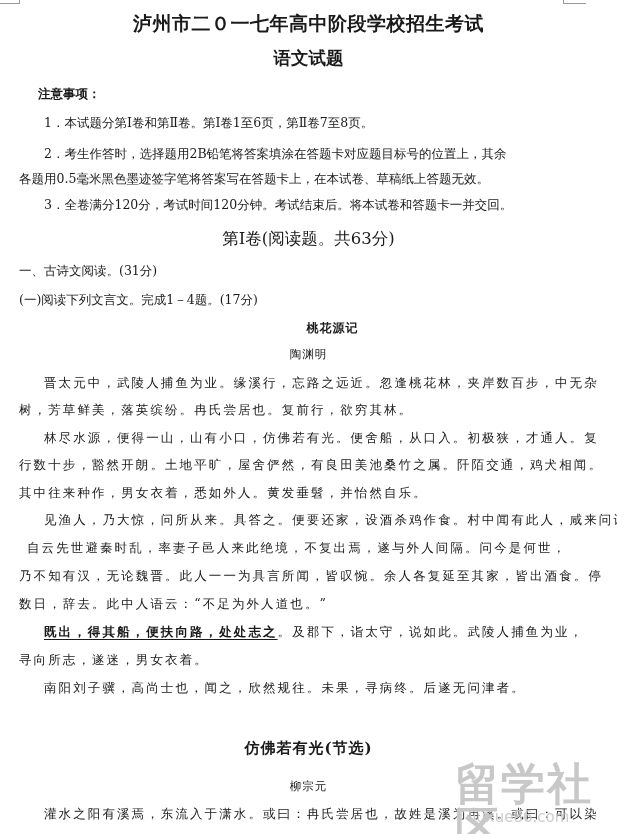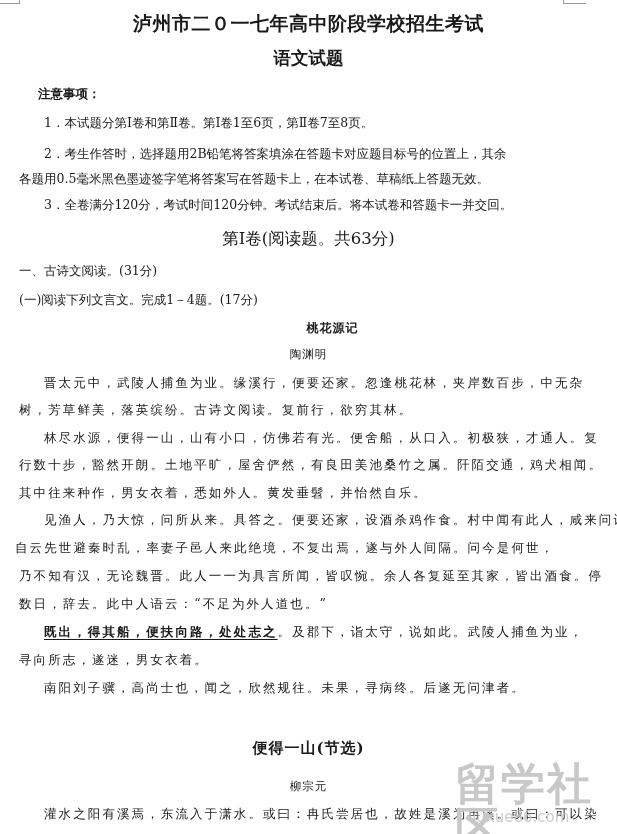--- a/index.html
+++ b/index.html
@@ -37,31 +37,31 @@
 <div class="line" style="left:19px; top:171px;text-align:center;">各题用0.5毫米黑色墨迹签字笔将答案写在答题卡上，在本试卷、草稿纸上答题无效。</div>
 <div class="line" style="left:44px; top:197px;">3．全卷满分120分，考试时间120分钟。考试结束后。将本试卷和答题卡一并交回。</div>
 
 <div class="line section center" style="top:228px;">第Ⅰ卷(阅读题。共63分)</div>
 <div class="line" style="left:19px; top:263px;">一、古诗文阅读。(31分)</div>
 <div class="line" style="left:19px; top:292px;">(一)阅读下列文言文。完成1－4题。(17分)</div>
 
 <div class="line bold kai center" style="top:320px; font-size:12px; letter-spacing:1px;padding-left:24px;">桃花源记</div>
 <div class="line kai center" style="top:346px; font-size:11.5px; letter-spacing:1px;font-family:Liberation Serif, serif;">陶渊明</div>
 
-<div class="line kai" style="left:44px; top:375px;">晋太元中，武陵人捕鱼为业。缘溪行，便要还家。忽逢桃花林，夹岸数百步，中无杂</div>
-<div class="line kai" style="left:19px; top:402px;">树，芳草鲜美，落英缤纷。古诗文阅读。复前行，欲穷其林。</div>
+<div class="line kai" style="left:44px; top:375px;">晋太元中，武陵人捕鱼为业。缘溪行，忘路之远近。忽逢桃花林，夹岸数百步，中无杂</div>
+<div class="line kai" style="left:19px; top:402px;">树，芳草鲜美，落英缤纷。冉氏尝居也。复前行，欲穷其林。</div>
 <div class="line kai" style="left:44px; top:430px;">林尽水源，便得一山，山有小口，仿佛若有光。便舍船，从口入。初极狭，才通人。复</div>
 <div class="line kai" style="left:19px; top:457px;">行数十步，豁然开朗。土地平旷，屋舍俨然，有良田美池桑竹之属。阡陌交通，鸡犬相闻。</div>
 <div class="line kai" style="left:19px; top:485px;">其中往来种作，男女衣着，悉如外人。黄发垂髫，并怡然自乐。</div>
 <div class="line kai" style="left:44px; top:512px;">见渔人，乃大惊，问所从来。具答之。便要还家，设酒杀鸡作食。村中闻有此人，咸来问讯。</div>
-<div class="line kai" style="left:15px; top:540px;text-align:right;">自云先世避秦时乱，率妻子邑人来此绝境，不复出焉，遂与外人间隔。问今是何世，</div>
+<div class="line kai" style="left:27px; top:540px;text-align:right;">自云先世避秦时乱，率妻子邑人来此绝境，不复出焉，遂与外人间隔。问今是何世，</div>
 <div class="line kai" style="left:19px; top:568px;">乃不知有汉，无论魏晋。此人一一为具言所闻，皆叹惋。余人各复延至其家，皆出酒食。停</div>
 <div class="line kai" style="left:19px; top:596px;">数日，辞去。此中人语云：“不足为外人道也。”</div>
 <div class="line kai" style="left:44px; top:624px;"><span class="ul">既出，得其船，便扶向路，处处志之</span><span>。及郡下，诣太守，说如此。武陵人捕鱼为业，</span></div>
 <div class="line kai" style="left:19px; top:652px;">寻向所志，遂迷，男女衣着。</div>
 <div class="line kai" style="left:44px; top:680px;">南阳刘子骥，高尚士也，闻之，欣然规往。未果，寻病终。后遂无问津者。</div>
 
-<div class="line bold center" style="top:740px; font-size:15px; letter-spacing:1px;">便得一山(节选)</div>
+<div class="line bold center" style="top:740px; font-size:15px; letter-spacing:1px;">仿佛若有光(节选)</div>
 <div class="line kai center" style="top:778px; font-size:11.5px; letter-spacing:1px;">柳宗元</div>
 <div class="line kai" style="left:44px; top:806px;">灌水之阳有溪焉，东流入于潇水。或曰：冉氏尝居也，故姓是溪为冉溪。或曰：可以染</div>
 
 <div class="watermark">留学社区</div>
 <div class="watermark-url">liuxue86.com</div>
 
 </body></html>

